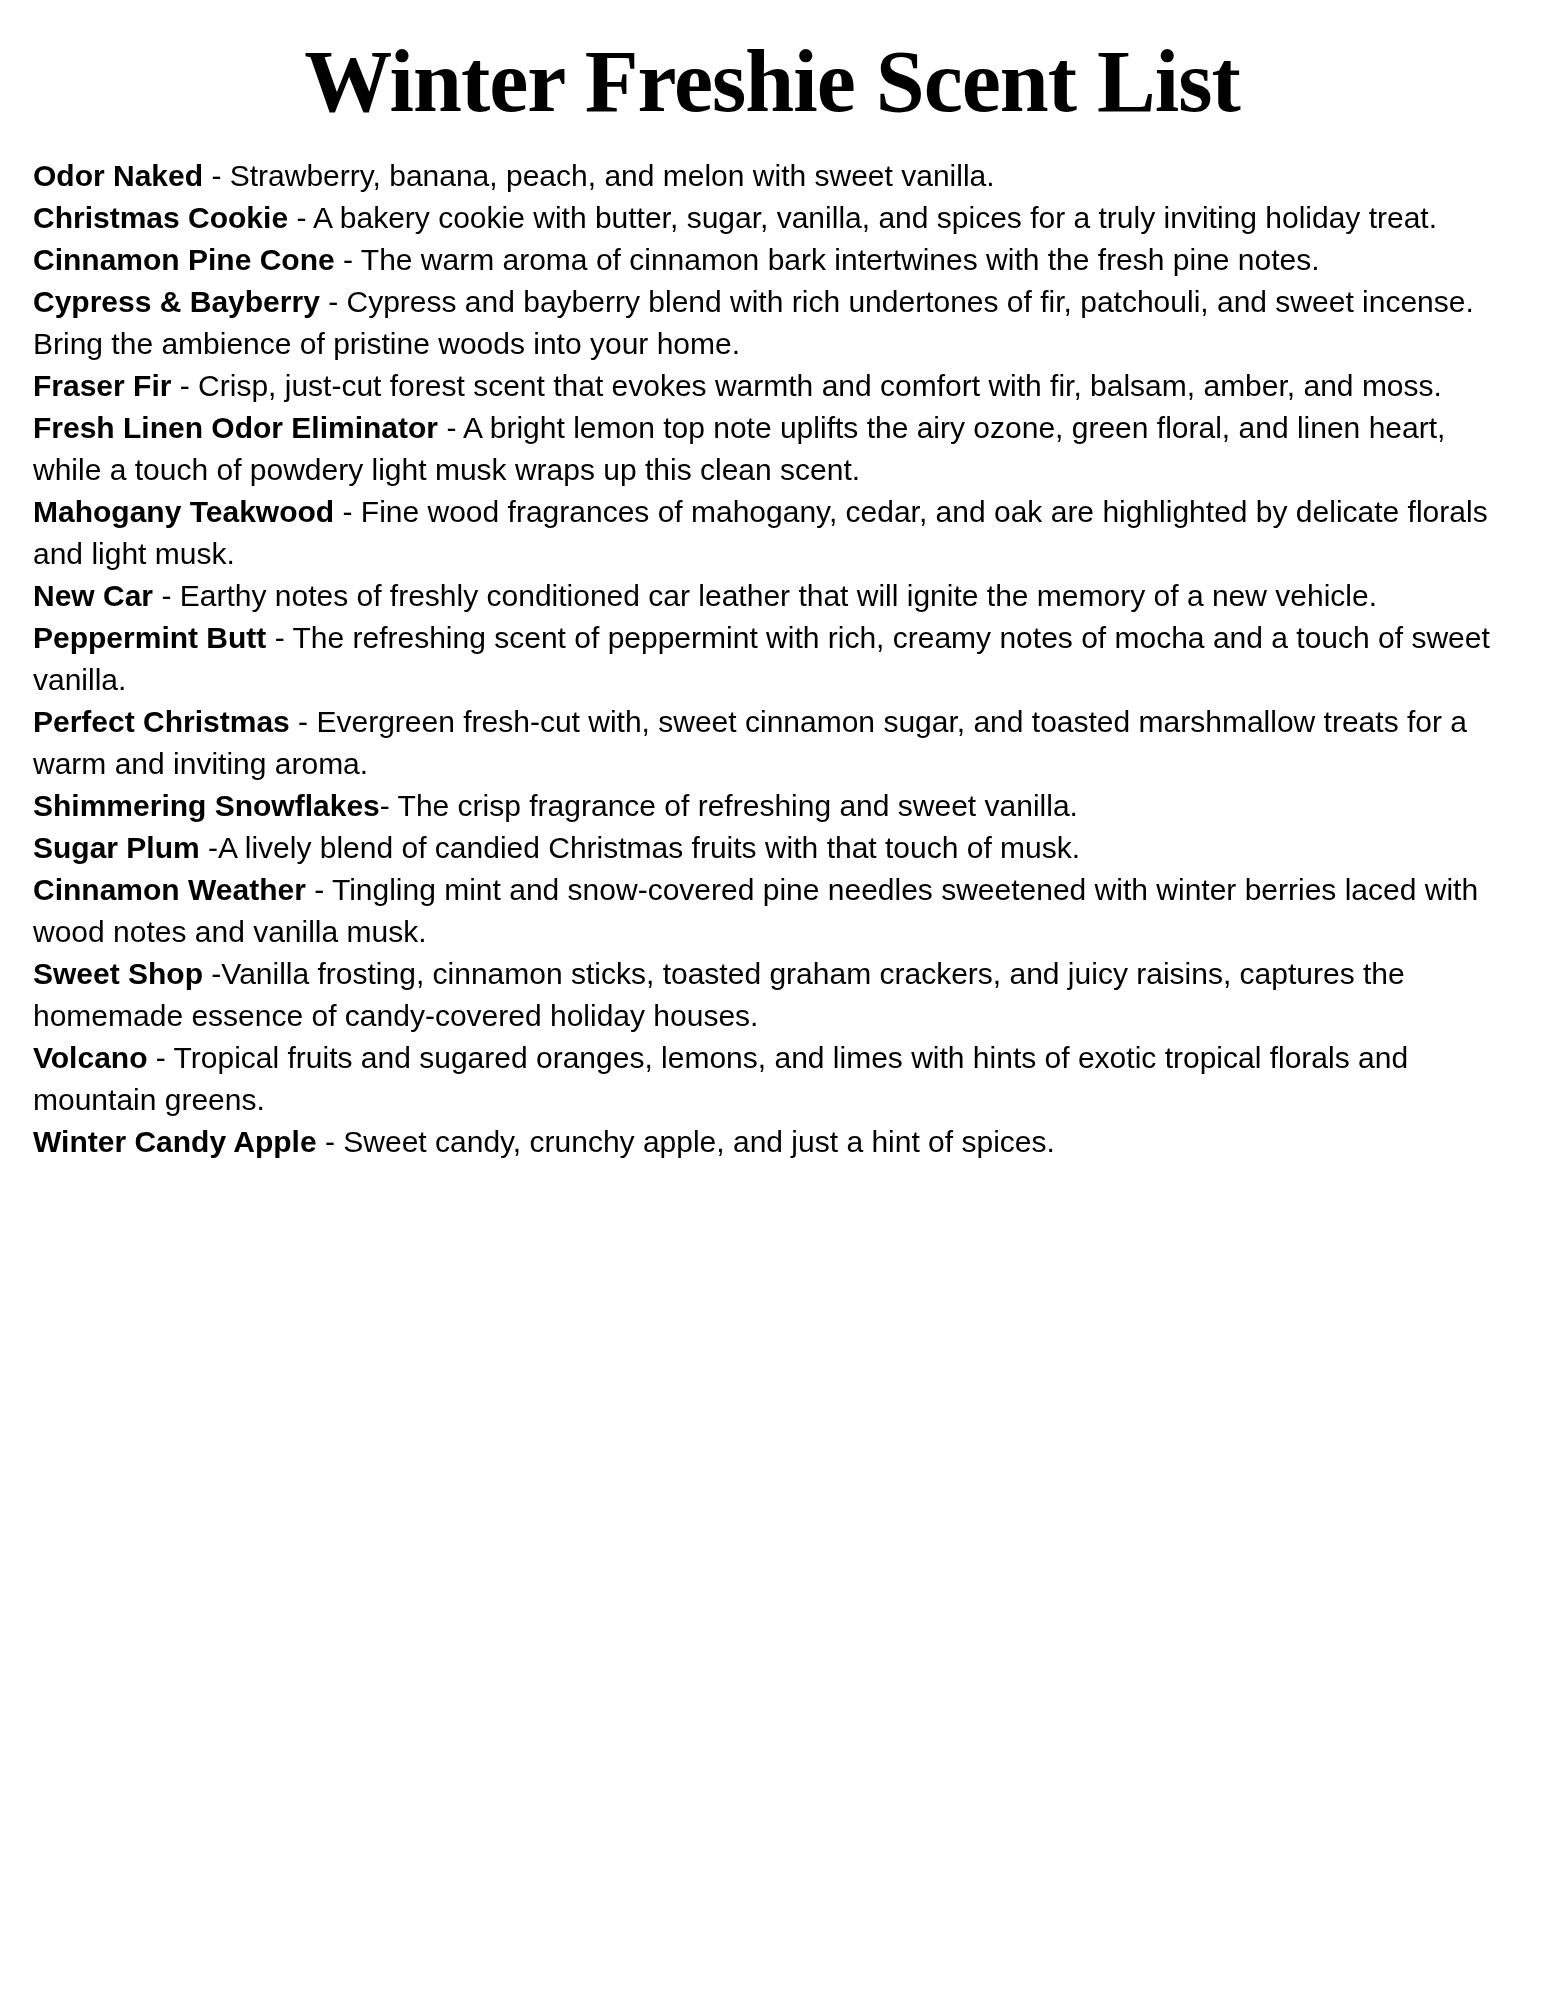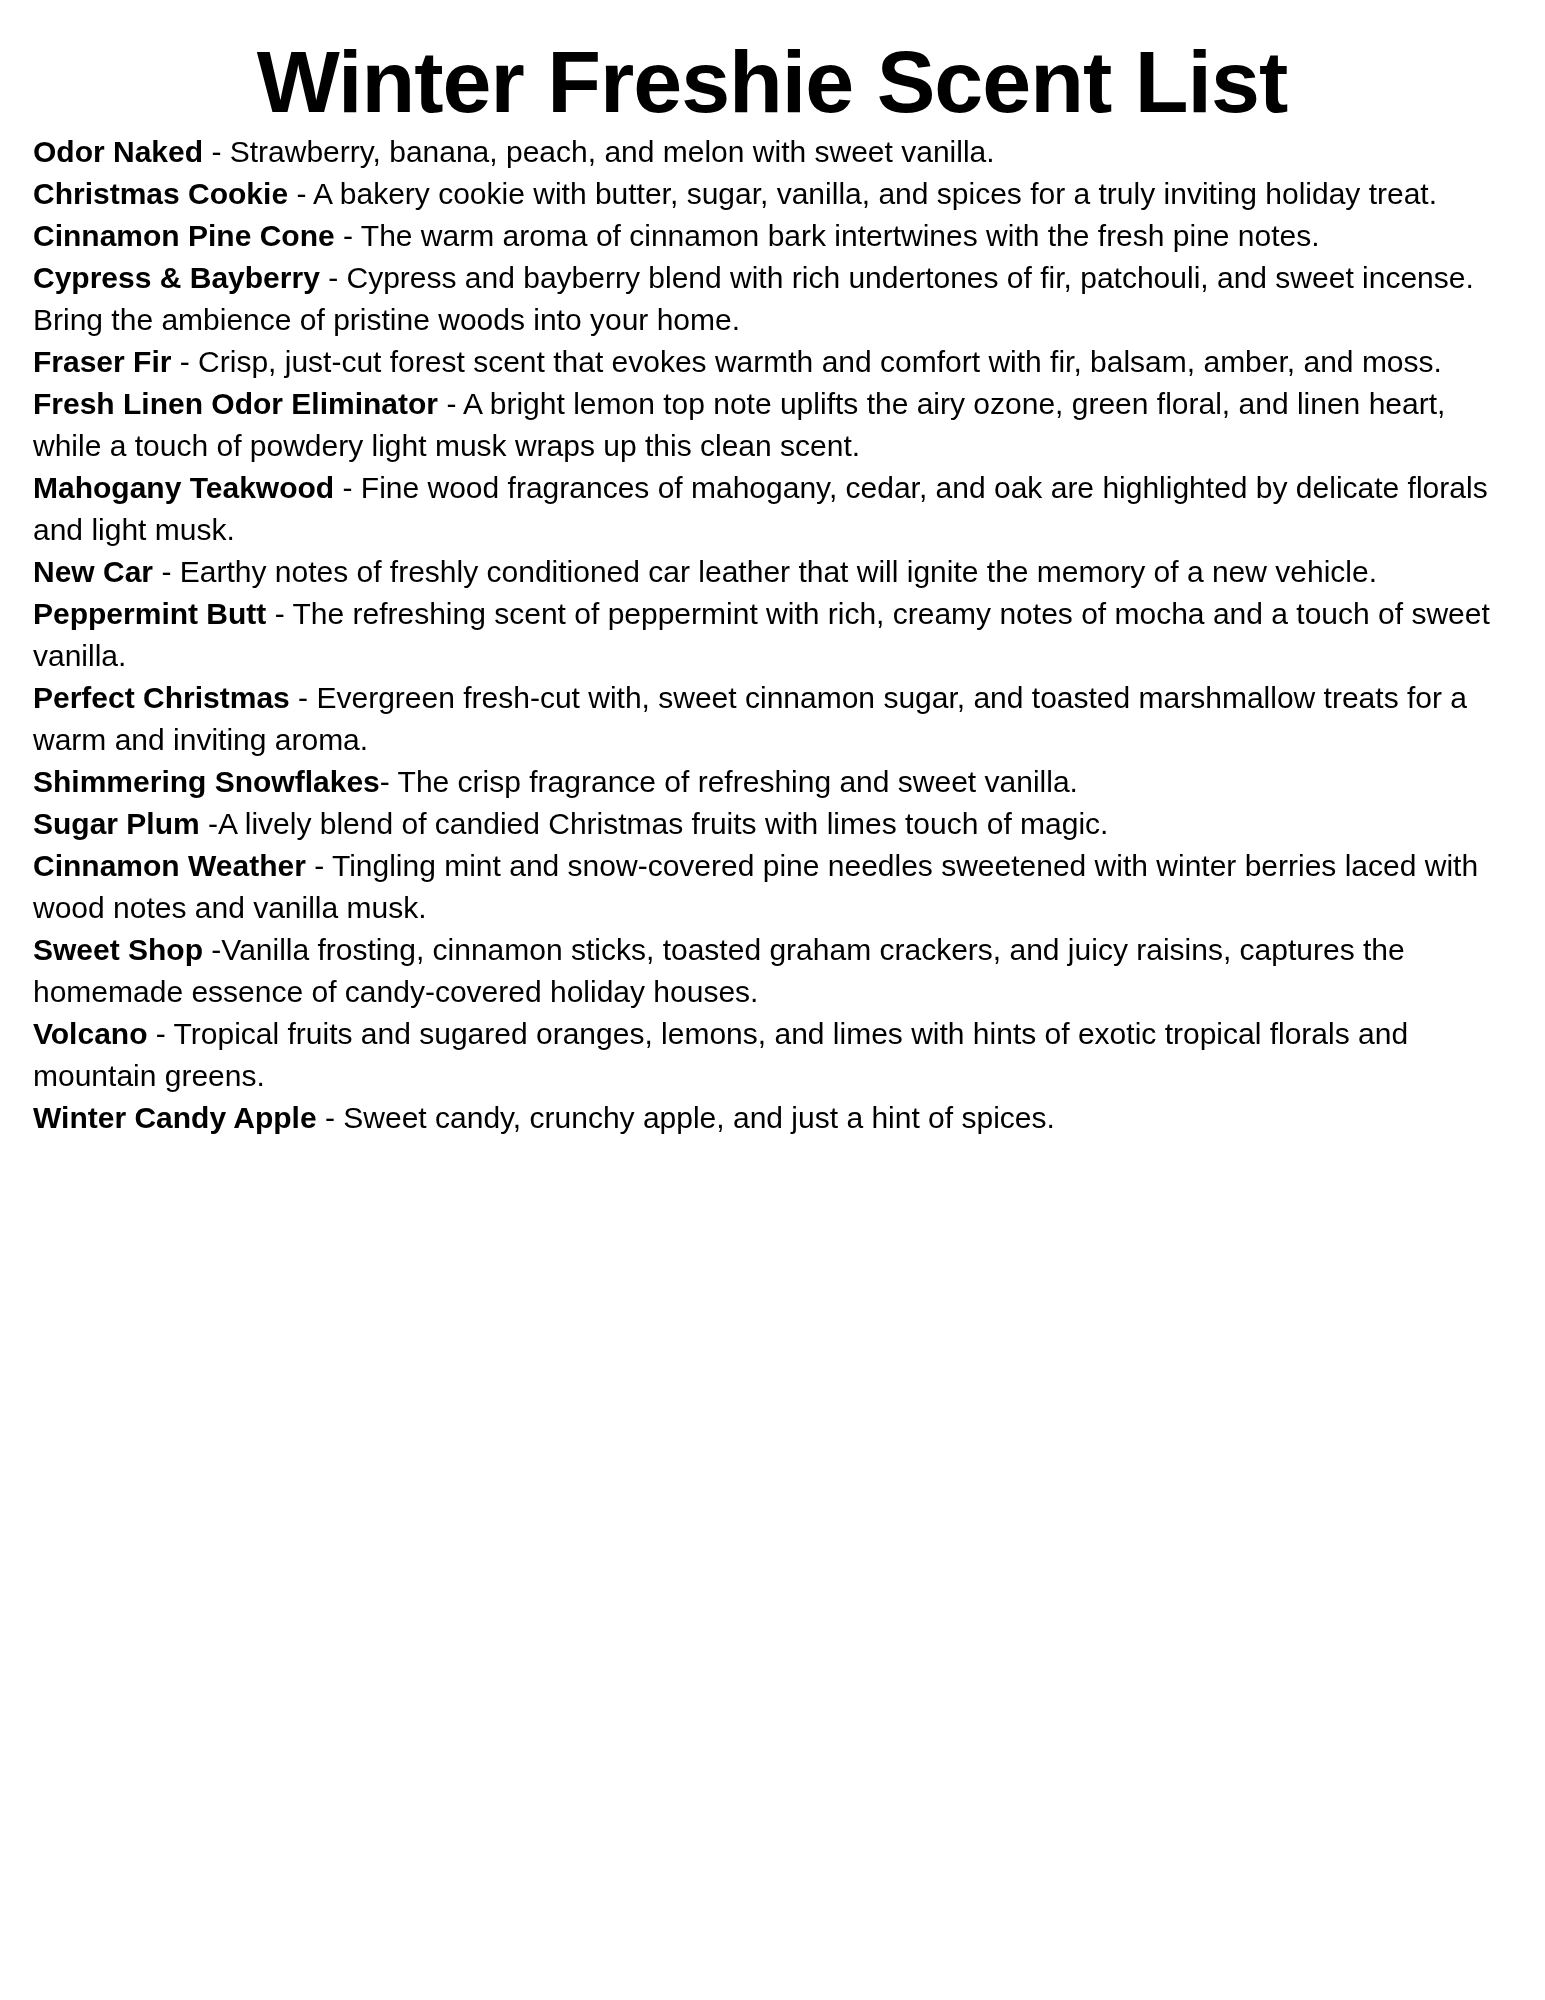--- a/index.html
+++ b/index.html
@@ -14,28 +14,28 @@
     font-family: "Liberation Sans", sans-serif;
     color: #000000;
   }
   .page {
     box-sizing: border-box;
     width: 1545px;
     height: 2000px;
     padding: 26px 34px 0 33px;
   }
   h1.title {
-    margin: 8px 0 0 0;
+    margin: 8px 0 24px 0;
     text-align: center;
     font-size: 88px;
     line-height: 1.1;
     font-weight: 800;
     letter-spacing: -1px;
     color: #000000;
-    font-family: Liberation Sans, sans-serif;
+    font-family: Liberation Serif, serif;
   }
   .scent-list {
     font-size: 30px;
     line-height: 42px;
     font-weight: 400;
   }
   .scent-item {
     margin: 0;
     padding: 0;
   }
@@ -71,21 +71,21 @@
   <p class="scent-item"><span class="scent-name">Mahogany Teakwood</span><span class="scent-sep"> - </span><span class="scent-desc">Fine wood fragrances of mahogany, cedar, and oak are highlighted by delicate florals and light musk.</span></p>
 
   <p class="scent-item"><span class="scent-name">New Car</span><span class="scent-sep"> - </span><span class="scent-desc">Earthy notes of freshly conditioned car leather that will ignite the memory of a new vehicle.</span></p>
 
   <p class="scent-item"><span class="scent-name">Peppermint Butt</span><span class="scent-sep"> - </span><span class="scent-desc">The refreshing scent of peppermint with rich, creamy notes of mocha and a touch of sweet vanilla.</span></p>
 
   <p class="scent-item"><span class="scent-name">Perfect Christmas</span><span class="scent-sep"> - </span><span class="scent-desc">Evergreen fresh-cut with, sweet cinnamon sugar, and toasted marshmallow treats for a warm and inviting aroma.</span></p>
 
   <p class="scent-item"><span class="scent-name">Shimmering Snowflakes</span><span class="scent-sep">- </span><span class="scent-desc">The crisp fragrance of refreshing and sweet vanilla.</span></p>
 
-  <p class="scent-item"><span class="scent-name">Sugar Plum</span><span class="scent-sep"> -</span><span class="scent-desc">A lively blend of candied Christmas fruits with limes touch of magic.</span></p>
+  <p class="scent-item"><span class="scent-name">Sugar Plum</span><span class="scent-sep"> -</span><span class="scent-desc">A lively blend of candied Christmas fruits with that touch of musk.</span></p>
 
   <p class="scent-item"><span class="scent-name">Cinnamon Weather</span><span class="scent-sep"> - </span><span class="scent-desc">Tingling mint and snow-covered pine needles sweetened with winter berries laced with wood notes and vanilla musk.</span></p>
 
   <p class="scent-item"><span class="scent-name">Sweet Shop</span><span class="scent-sep"> -</span><span class="scent-desc">Vanilla frosting, cinnamon sticks, toasted graham crackers, and juicy raisins, captures the homemade essence of candy-covered holiday houses.</span></p>
 
   <p class="scent-item"><span class="scent-name">Volcano</span><span class="scent-sep"> - </span><span class="scent-desc">Tropical fruits and sugared oranges, lemons, and limes with hints of exotic tropical florals and mountain greens.</span></p>
 
   <p class="scent-item"><span class="scent-name">Winter Candy Apple</span><span class="scent-sep"> - </span><span class="scent-desc">Sweet candy, crunchy apple, and just a hint of spices.</span></p>
 </section>
 </main>

